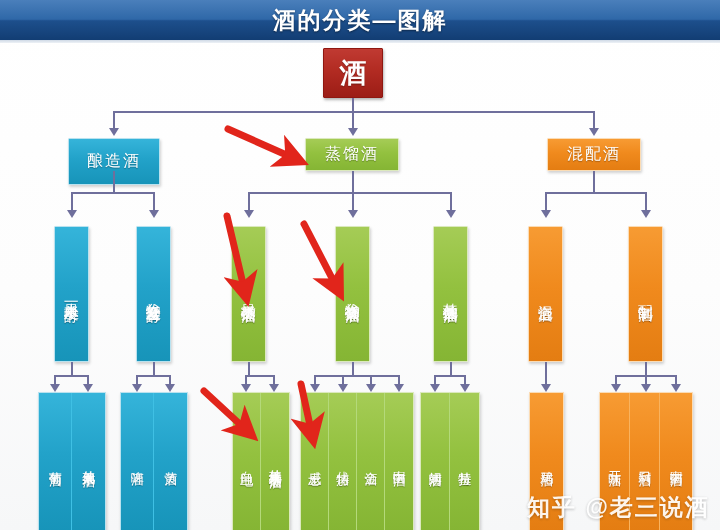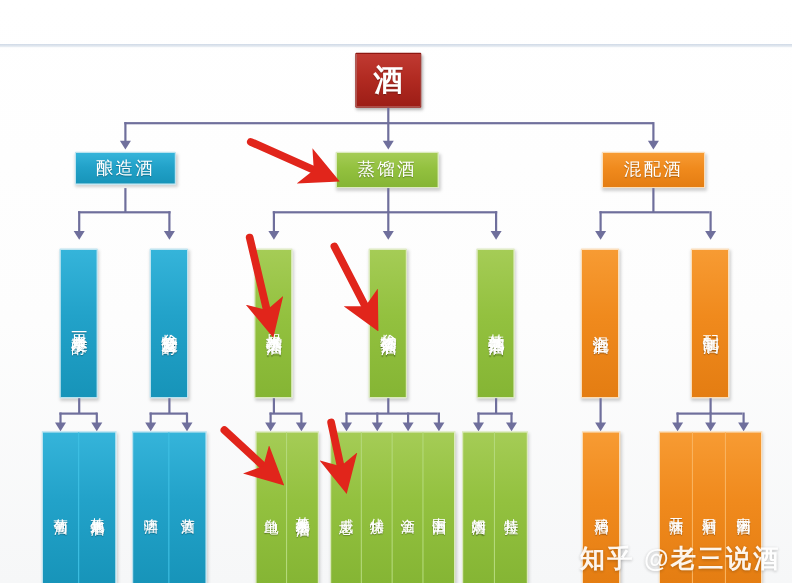--- a/index.html
+++ b/index.html
@@ -68,34 +68,37 @@
   
   .watermark{position:absolute;color:#ffffff;font-size:23px;font-weight:bold;
     letter-spacing:2px;opacity:.92;text-shadow:0 1px 3px rgba(0,0,0,.28);
     white-space:nowrap;}
 </style>
 </head>
 <body>
 
 <div id="stage">
 
+  <div class="header">
+    <div class="header-title">酒的分类—图解</div>
+  </div>
   <div class="header-underline"></div>
 
   <div class="box root" style="left:323px;top:48px;width:60px;height:50px;">酒</div>
 
   <div class="ln lnv" style="left:352px;top:98px;height:14px;"></div>
   <div class="ln lnh" style="left:113px;top:111px;width:481px;"></div>
   <div class="ln lnv" style="left:113px;top:111px;height:20px;"></div>
   <div class="ln lnv" style="left:352px;top:111px;height:20px;"></div>
   <div class="ln lnv" style="left:593px;top:111px;height:20px;"></div>
   <div class="arw" style="left:109px;top:128px;"></div>
   <div class="arw" style="left:348px;top:128px;"></div>
   <div class="arw" style="left:589px;top:128px;"></div>
 
-  <div class="box lvl1 teal" style="left:68px;top:138px;width:92px;height:30px;">酿造酒</div>
+  <div class="box lvl1 teal" style="left:68px;top:138px;width:92px;height:47px;">酿造酒</div>
   <div class="box lvl1 orange" style="left:547px;top:138px;width:94px;height:33px;">混配酒</div>
   <div class="box lvl1 green" style="left:305px;top:138px;width:94px;height:33px;">蒸馏酒</div>
 
   <div class="ln lnv" style="left:113px;top:171px;height:22px;"></div>
   <div class="ln lnh" style="left:71px;top:192px;width:84px;"></div>
   <div class="ln lnv" style="left:71px;top:192px;height:20px;"></div>
   <div class="ln lnv" style="left:153px;top:192px;height:20px;"></div>
   <div class="arw" style="left:67px;top:210px;"></div>
   <div class="arw" style="left:149px;top:210px;"></div>
 

